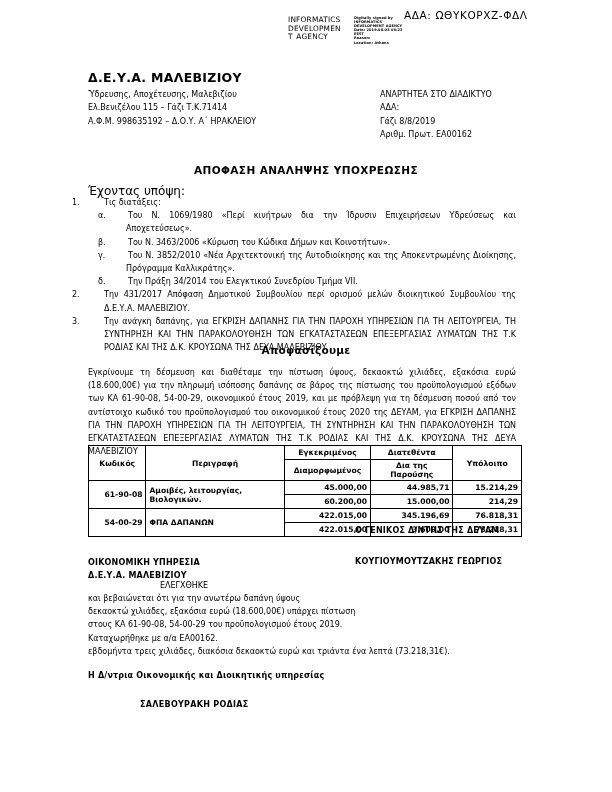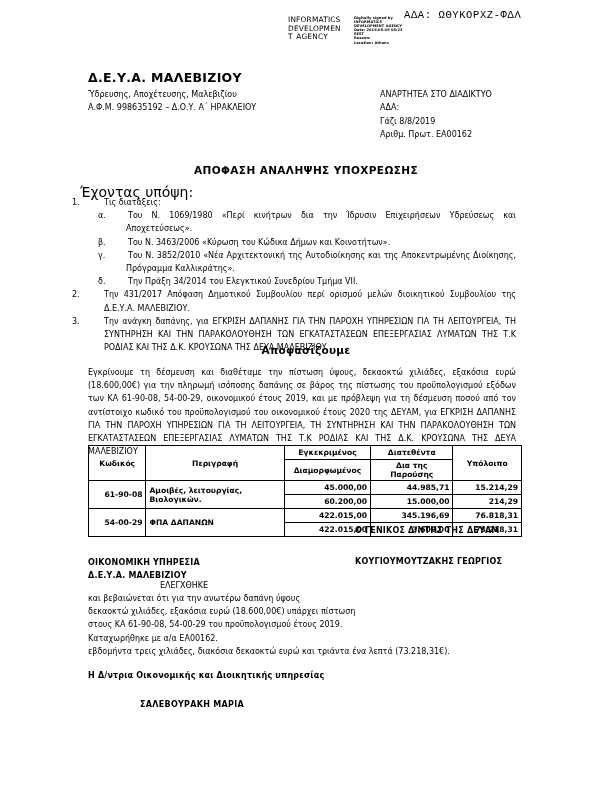--- a/index.html
+++ b/index.html
@@ -23,21 +23,20 @@
   }
 
   
   .ada-line {
     position: absolute;
     top: 9px;
     left: 404px;
     font-size: 10.5px;
     letter-spacing: 0.6px;
     white-space: nowrap;
-    font-family: Liberation Mono, monospace;
   }
 
   
   .sig-stamp {
     position: absolute;
     top: 16px;
     left: 288px;
     display: flex;
     align-items: flex-start;
     gap: 4px;
@@ -86,23 +85,23 @@
     top: 164px;
     width: 612px;
     text-align: center;
     font-size: 10.5px;
     font-weight: bold;
     letter-spacing: 0.4px;
   }
 
   .having {
     position: absolute;
-    left: 80px;
+    left: 88px;
     top: 184px;
-    font-size: 14px;
+    font-size: 12px;
   }
 
   .list-1 {
     position: absolute;
     left: 88px;
     top: 196px;
     width: 428px;
     font-size: 8px;
     line-height: 13.2px;
   }
@@ -245,20 +244,21 @@
       <div>Date: 2019.08.08 08:23</div>
       <div>EEST</div>
       <div>Reason:</div>
       <div>Location: Athens</div>
     </div>
   </div>
 
   <div class="org-title">Δ.Ε.Υ.Α. ΜΑΛΕΒΙΖΙΟΥ</div>
   <div class="org-lines">
     <div>Ύδρευσης, Αποχέτευσης, Μαλεβιζίου</div>
+    <div>Ελ.Βενιζέλου 115 – Γάζι Τ.Κ.71414</div>
     <div>Α.Φ.Μ. 998635192 – Δ.Ο.Υ. Α΄ ΗΡΑΚΛΕΙΟΥ</div>
   </div>
 
   <div class="meta-lines">
     <div>ΑΝΑΡΤΗΤΕΑ ΣΤΟ ΔΙΑΔΙΚΤΥΟ</div>
     <div>ΑΔΑ:</div>
     <div>Γάζι 8/8/2019</div>
     <div>Αριθμ. Πρωτ. ΕΑ00162</div>
   </div>
 
@@ -352,15 +352,15 @@
   <div class="cert-par">
     <p>και βεβαιώνεται ότι για την ανωτέρω δαπάνη ύψους</p>
     <p>δεκαοκτώ χιλιάδες, εξακόσια ευρώ (18.600,00€) υπάρχει πίστωση</p>
     <p>στους ΚΑ 61-90-08, 54-00-29 του προϋπολογισμού έτους 2019.</p>
     <p>Καταχωρήθηκε με α/α ΕΑ00162.</p>
     <p>εβδομήντα τρεις χιλιάδες, διακόσια δεκαοκτώ ευρώ και τριάντα ένα λεπτά (73.218,31€).</p>
   </div>
 
   <div class="dir-title">Η Δ/ντρια Οικονομικής και Διοικητικής υπηρεσίας</div>
 
-  <div class="signer-name">ΣΑΛΕΒΟΥΡΑΚΗ ΜΑΡΙΑ</div>
+  <div class="signer-name">ΣΑΛΕΒΟΥΡΑΚΗ ΡΟΔΙΑΣ</div>
 
 </div>
 
 </body></html>

